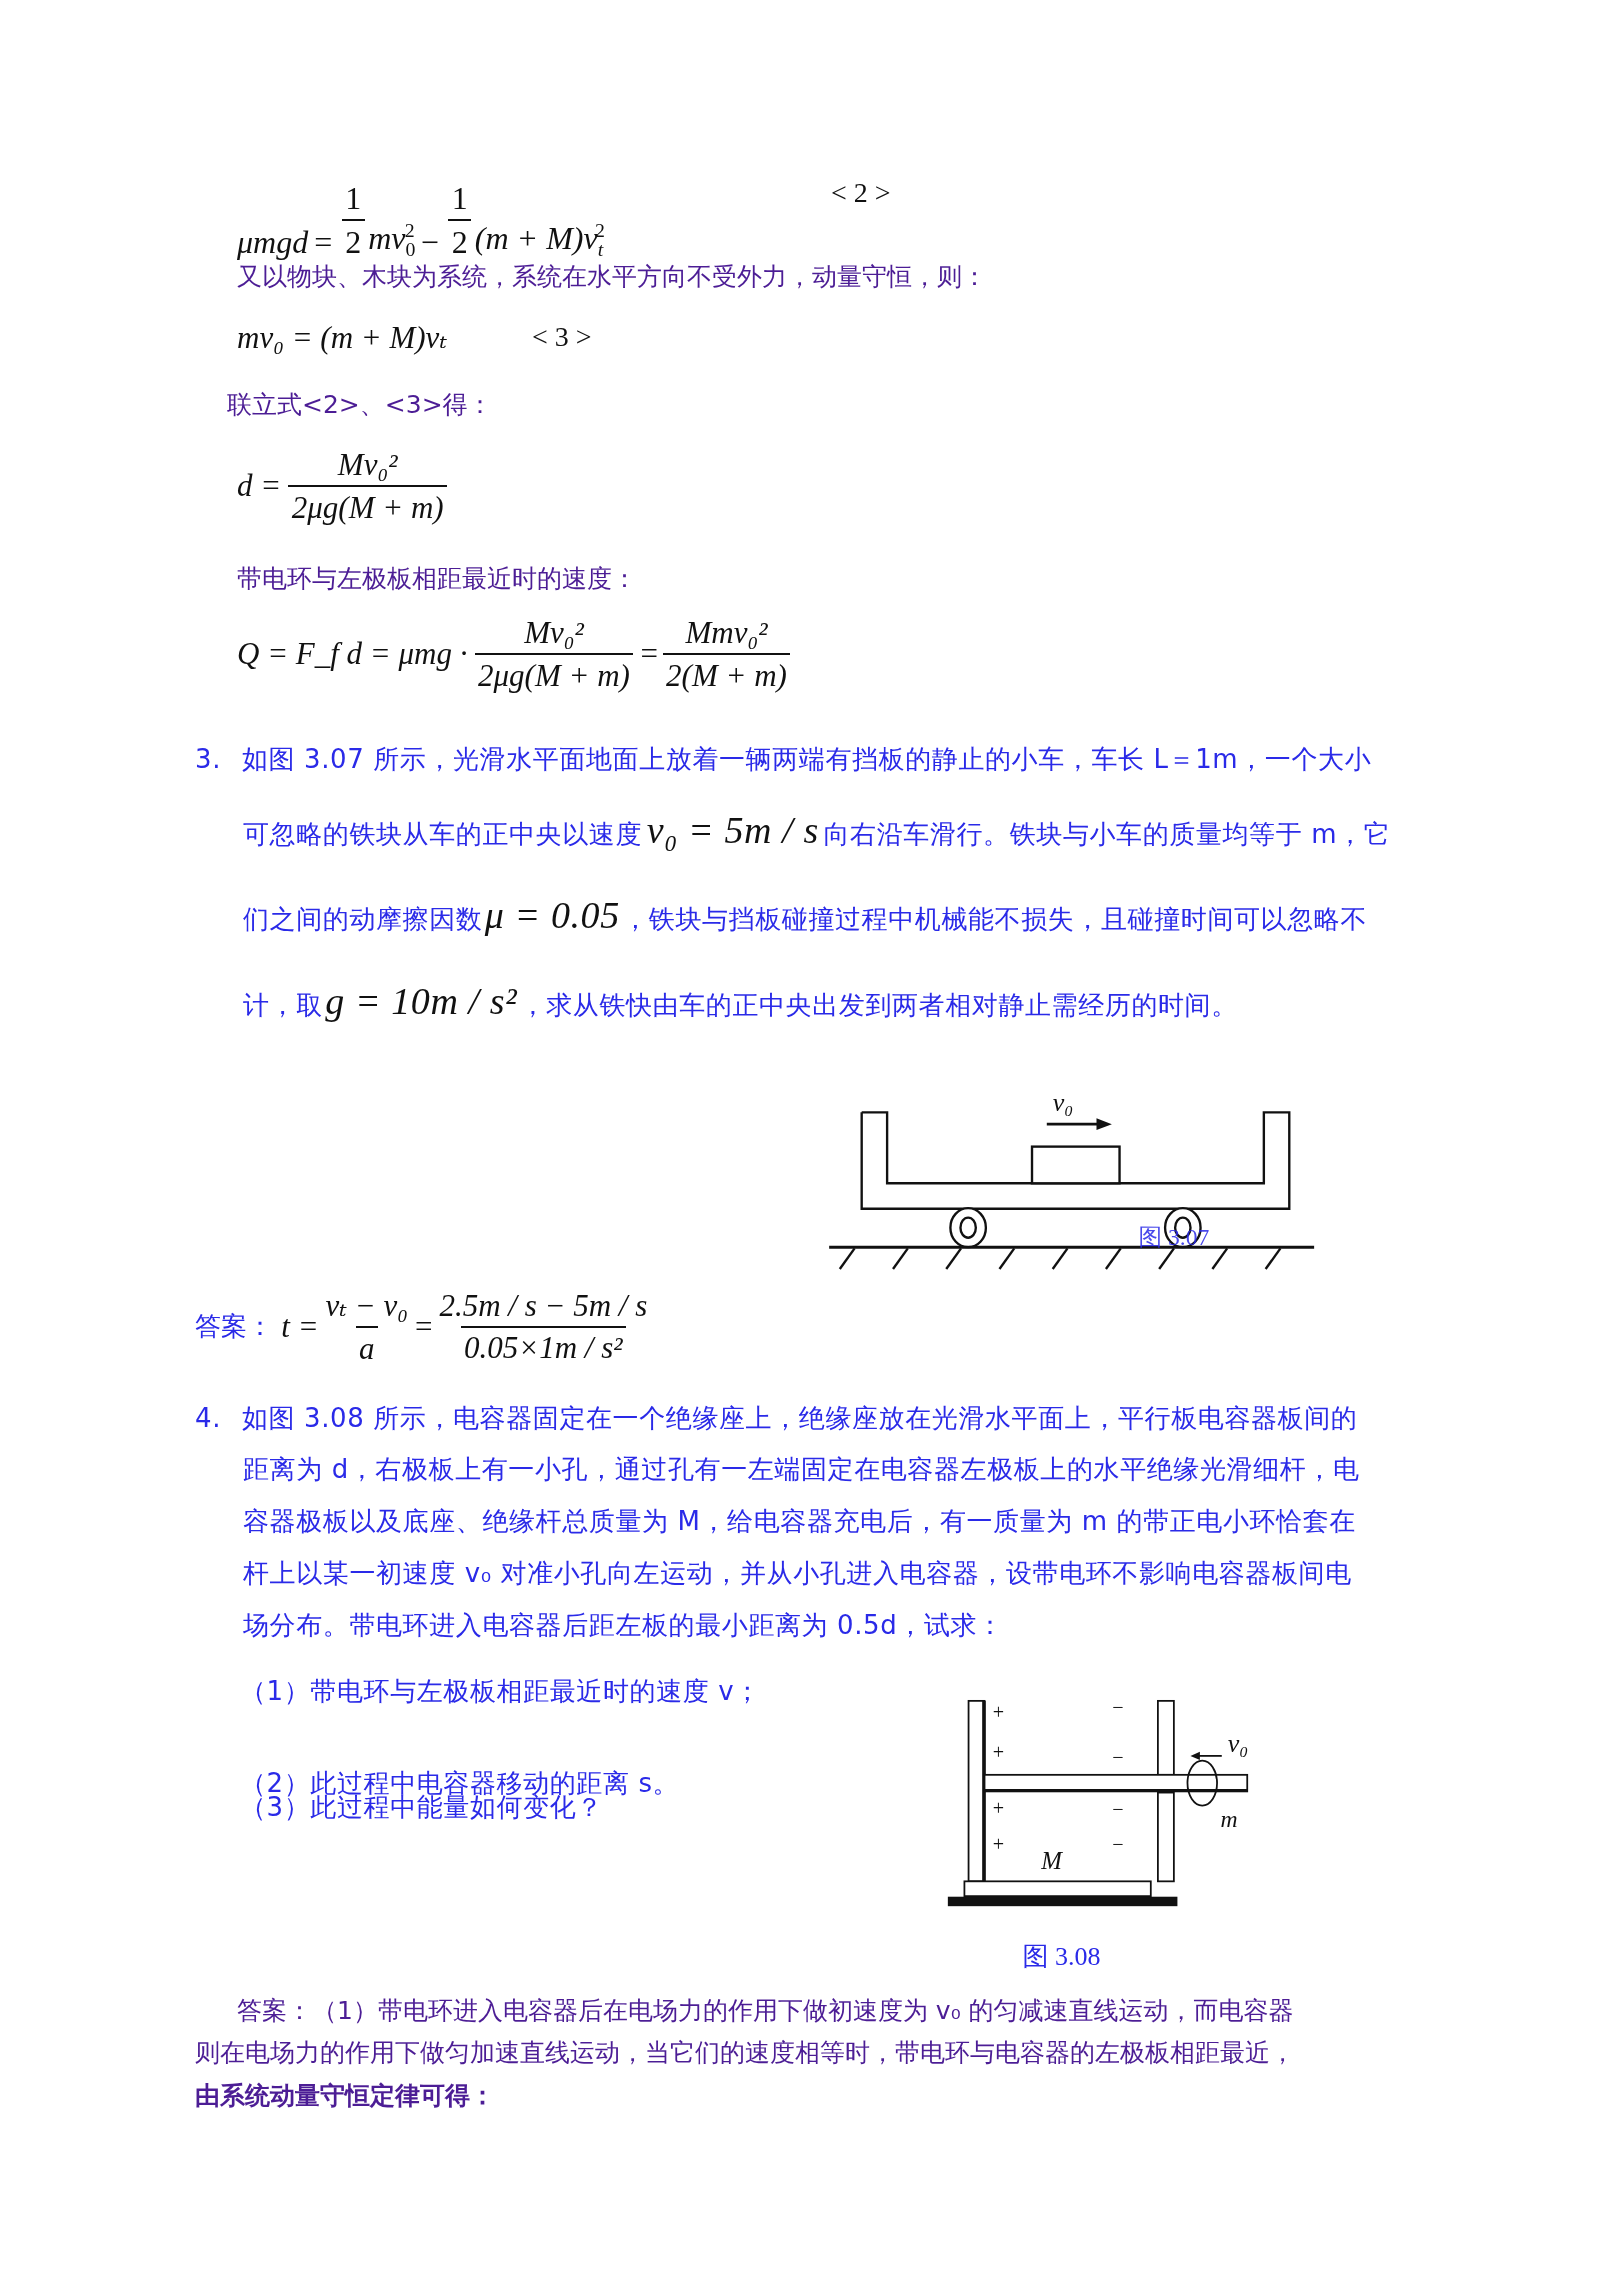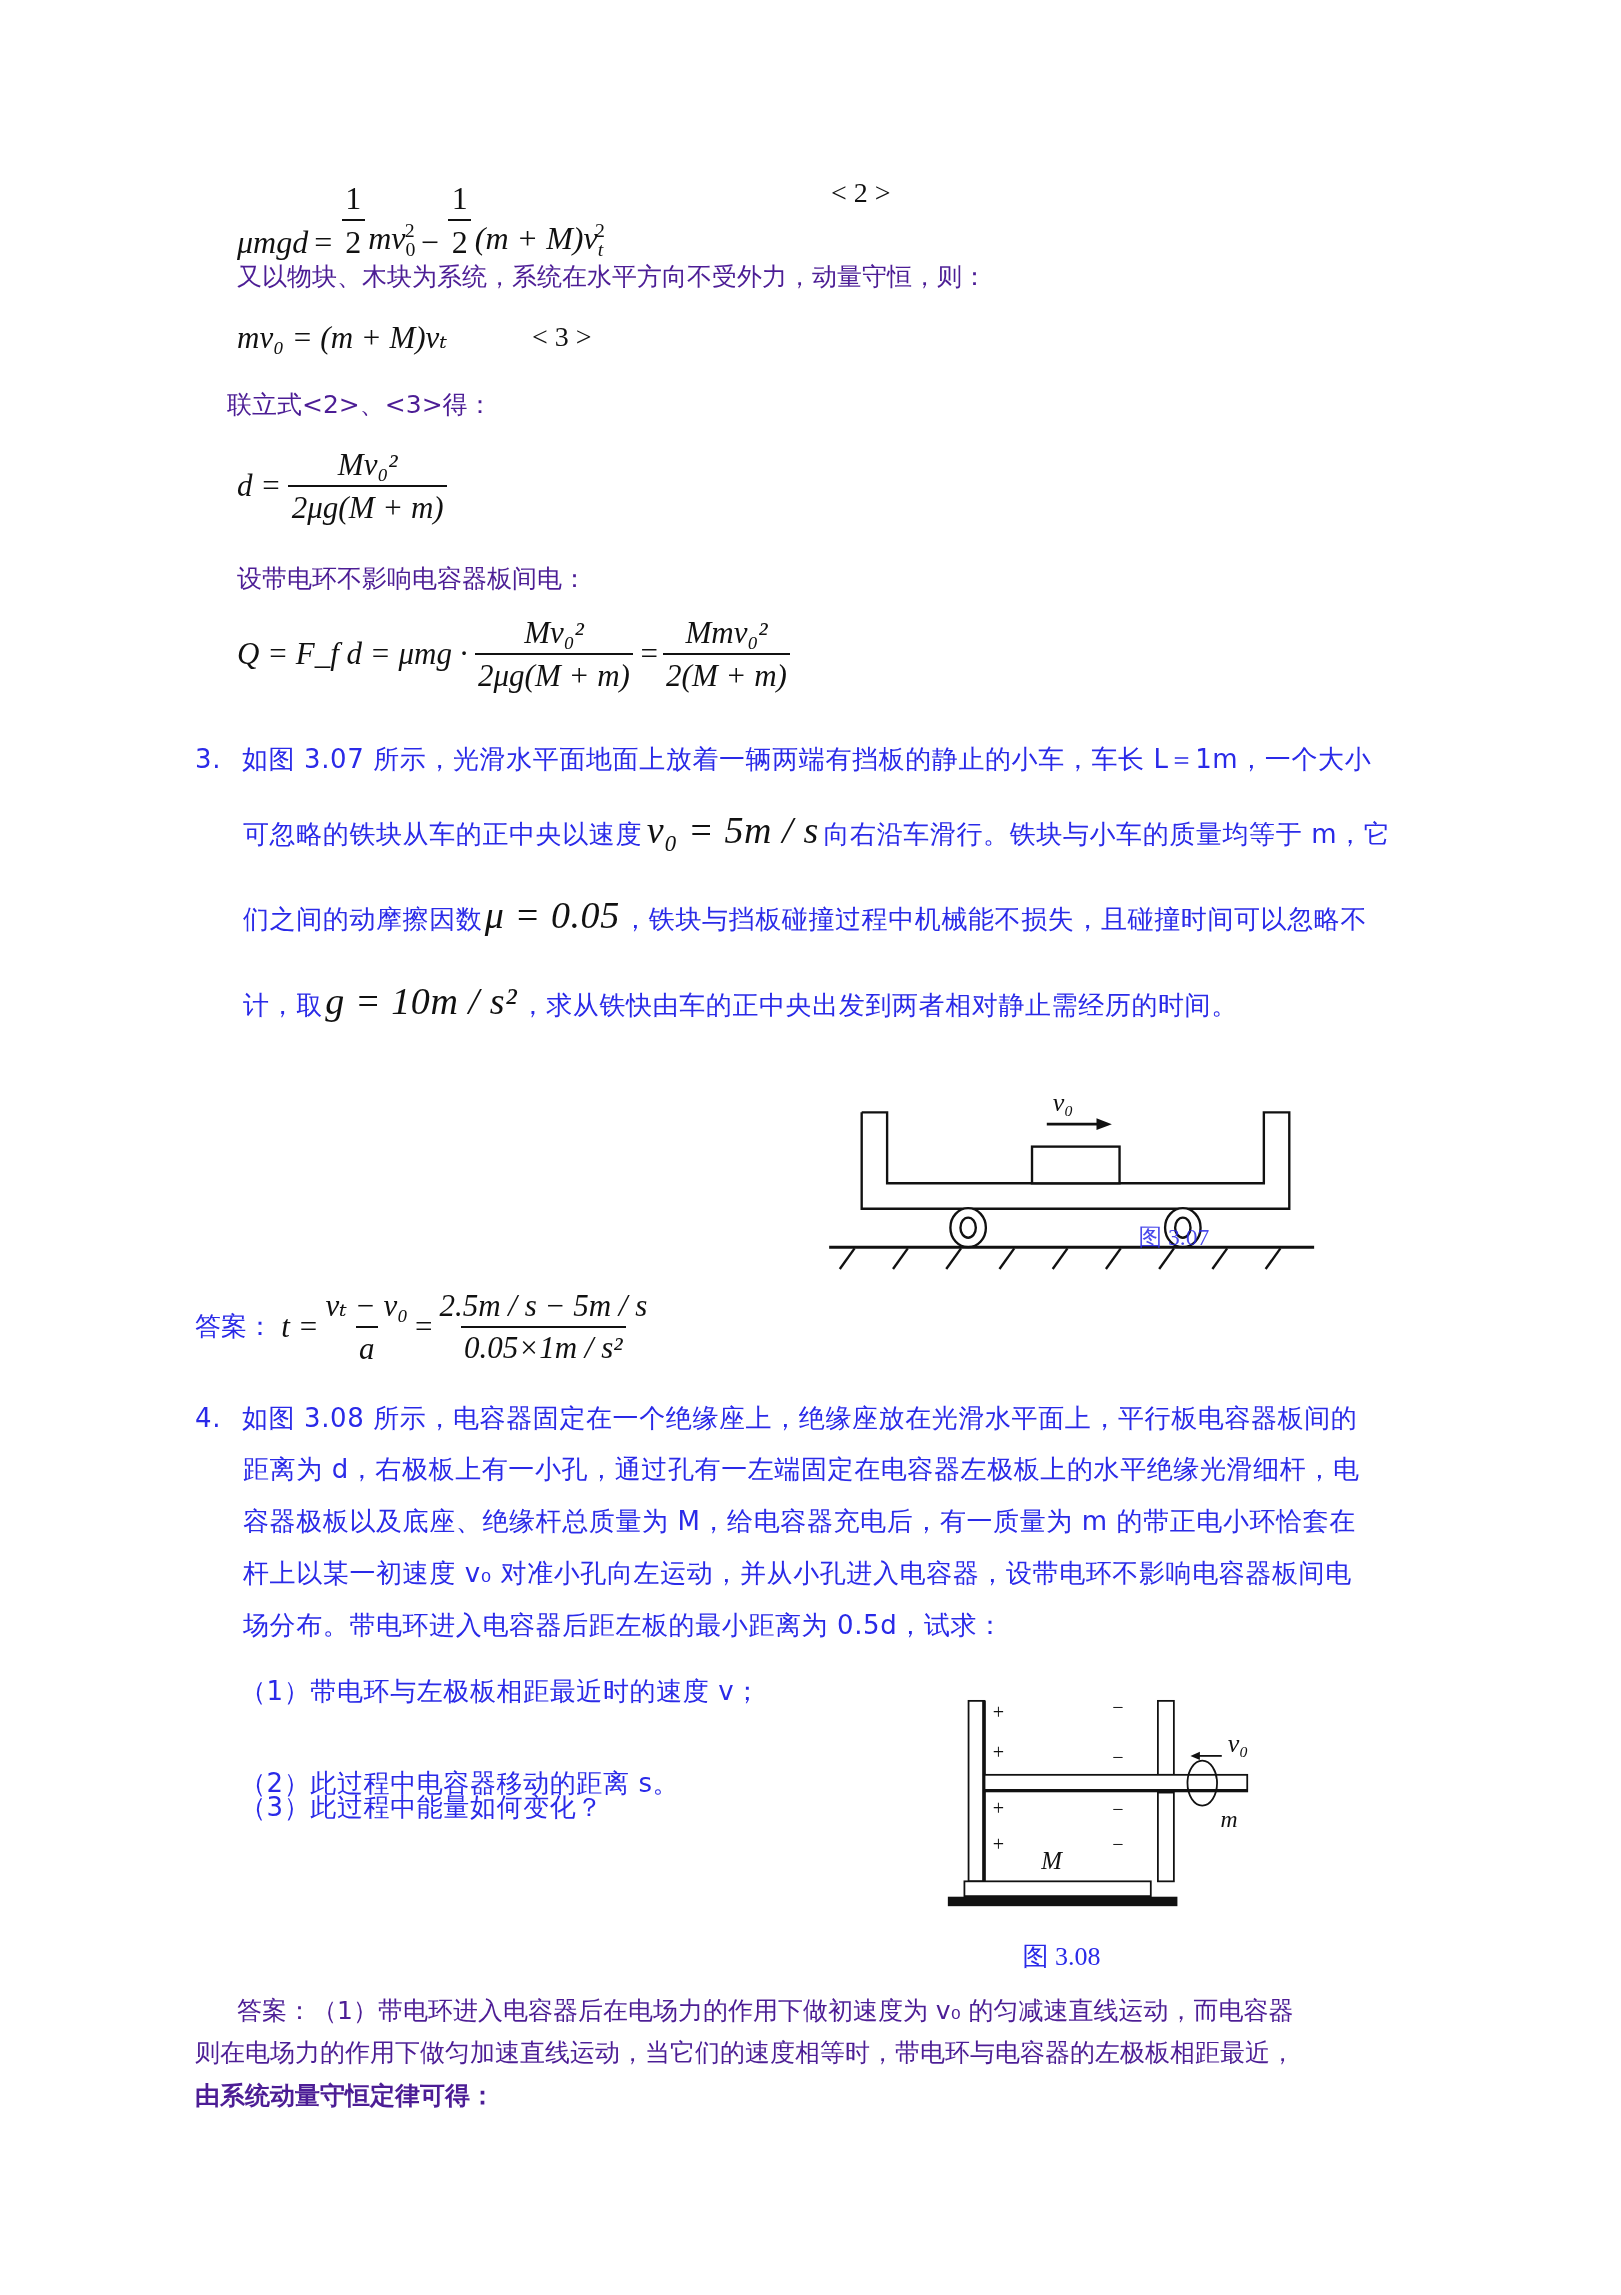--- a/index.html
+++ b/index.html
@@ -50,21 +50,21 @@
 <div class="abs cn" style="left:227px;top:388px;">联立式&lt;2&gt;、&lt;3&gt;得：</div>
 
 <div class="abs math" style="left:237px;top:447px;font-size:31px;display:flex;align-items:center;">
   <span>d =</span>
   <span class="frac" style="min-width:166px;">
     <span class="num">Mv₀²</span>
     <span class="den">2μg(M + m)</span>
   </span>
 </div>
 
-<div class="abs cn" style="left:237px;top:562px;">设带电环不影响电容器板间电：</div>
+<div class="abs cn" style="left:237px;top:562px;">带电环与左极板相距最近时的速度：</div>
 
 <div class="abs math" style="left:237px;top:615px;font-size:31px;display:flex;align-items:center;">
   <span>Q = F_f d = μmg ·</span>
   <span class="frac" style="min-width:166px;">
     <span class="num">Mv₀²</span>
     <span class="den">2μg(M + m)</span>
   </span>
   <span class="up">=</span>
   <span class="frac" style="min-width:130px;">
     <span class="num">Mmv₀²</span>

